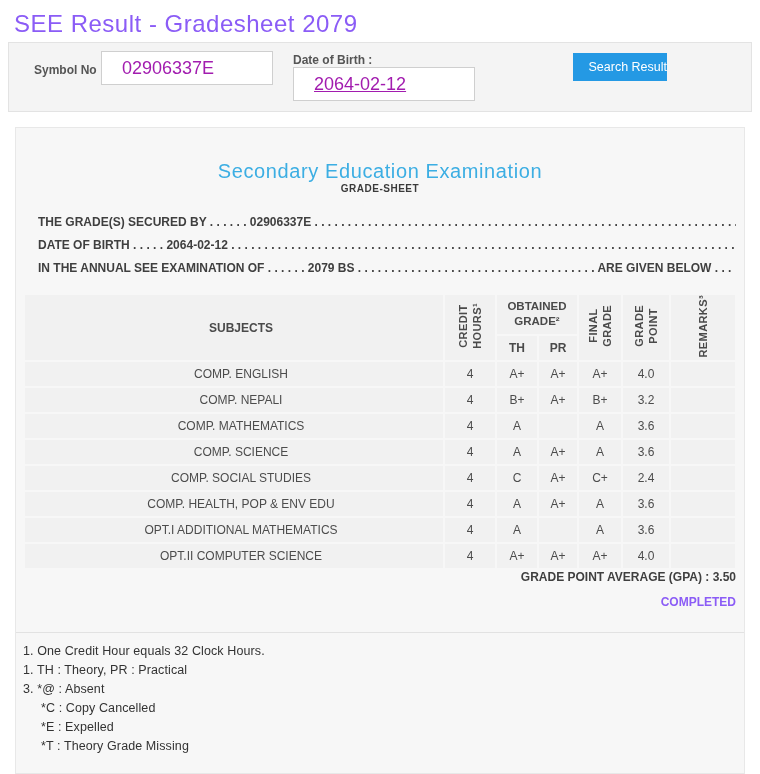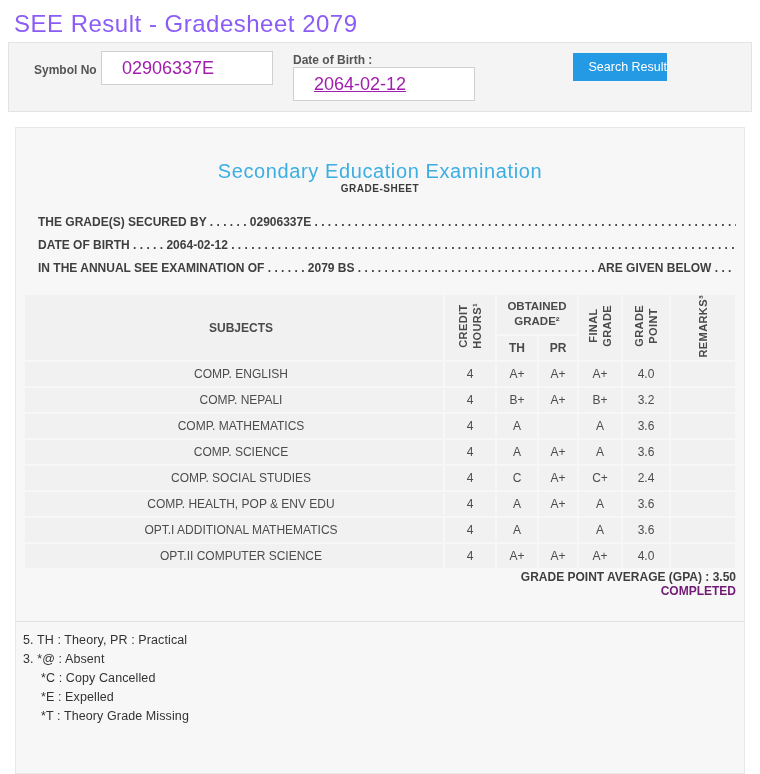--- a/index.html
+++ b/index.html
@@ -98,22 +98,22 @@
     line-height: 1.3;
   }
   .obt-head { white-space: pre-line; font-size: 11.5px; line-height: 1.35; }
 
   
   .gpa-line {
     text-align: right; padding-right: 8px;
     font-size: 12px; font-weight: 700; color: #3f3f3f;
   }
   .status-line {
-    text-align: right; padding-right: 8px;
-    font-size: 12px; font-weight: 700; color: #701a75;
+    margin-top: 11px; text-align: right; padding-right: 8px;
+    font-size: 12px; font-weight: 700; color: #8b5cf6;
     padding-bottom: 12px;
   }
   .footnotes {
     border-top: 1px solid #e2e2e2;
     margin-top: 11px; padding: 9px 0 0 7px;
   }
   .fn {
     font-size: 12.5px; color: #333333; line-height: 19px;
     letter-spacing: 0.1px;
   }
@@ -243,21 +243,22 @@
       <td>4.0</td>
       <td></td>
     </tr>
   </tbody>
     </table>
 
   <div class="gpa-line">GRADE POINT AVERAGE (GPA) : 3.50</div>
   <div class="status-line">COMPLETED</div>
 
   <div class="footnotes">
-    <div class="fn">5. TH : Theory, PR : Practical</div>
+    <div class="fn">1. One Credit Hour equals 32 Clock Hours.</div>
+    <div class="fn">1. TH : Theory, PR : Practical</div>
     <div class="fn">3. *@ : Absent</div>
     <div class="fn indent">*C : Copy Cancelled</div>
     <div class="fn indent">*E : Expelled</div>
     <div class="fn indent">*T : Theory Grade Missing</div>
 
   </div>
 
 </div>
 
 </body></html>

